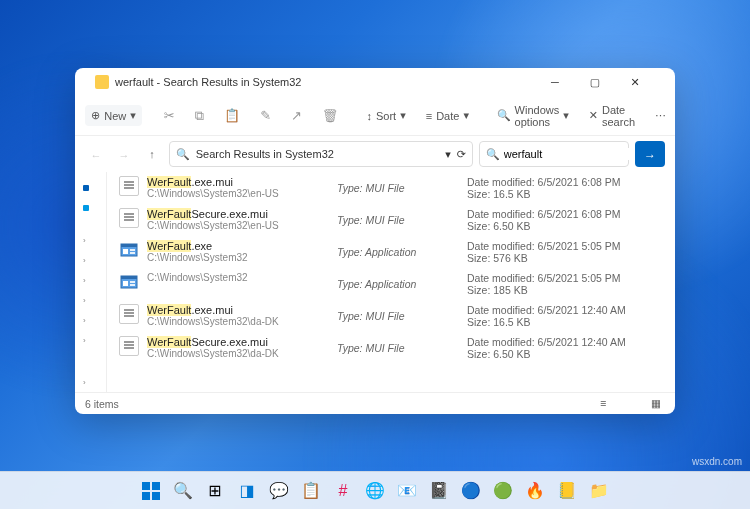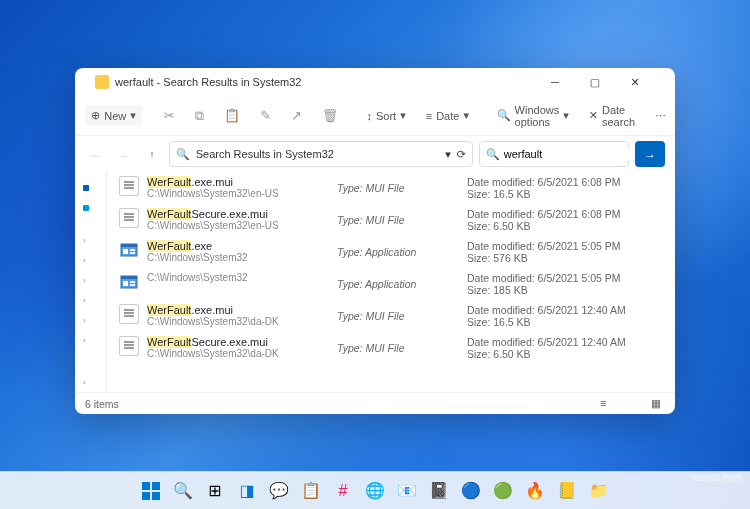--- a/index.html
+++ b/index.html
@@ -47,21 +47,21 @@
     .col-type { width: 130px; display: flex; flex-direction: column; justify-content: center; color: #666; font-size: 10.5px; font-style: italic; }
     .col-meta { flex: 1; color: #666; font-size: 10.5px; display: flex; flex-direction: column; justify-content: center; }
     .hl { background: #fff2a8; }
 
     .statusbar { height: 22px; border-top: 1px solid #eee; display: flex; align-items: flex-end; padding: 4px 10px; font-size: 10.5px; color: #666; gap: 35px; }
     .statusbar .spacer { flex: 1; }
     .viewicon { width: 18px; height: 14px; display: flex; align-items: center; justify-content: center; color: #555; }
 
     .taskbar { position: absolute; bottom: 0; left: 0; right: 0; height: 38px; background: rgba(243,246,252,0.9); backdrop-filter: blur(20px); display: flex; align-items: center; justify-content: center; gap: 4px; border-top: 1px solid rgba(0,0,0,0.08); }
     .tskicon { width: 28px; height: 28px; border-radius: 4px; display: flex; align-items: center; justify-content: center; font-size: 16px; }
-    .watermark { position: absolute; bottom: 26px; right: 8px; font-size: 10px; color: rgba(255,255,255,0.7); }
+    .watermark { position: absolute; bottom: 42px; right: 8px; font-size: 10px; color: rgba(255,255,255,0.7); }
   </style>
 </head>
 <body>
 
 <div class="bloom b1"></div>
 <div class="bloom b2"></div>
 <div class="bloom b3"></div>
 
 <div class="window">
 

